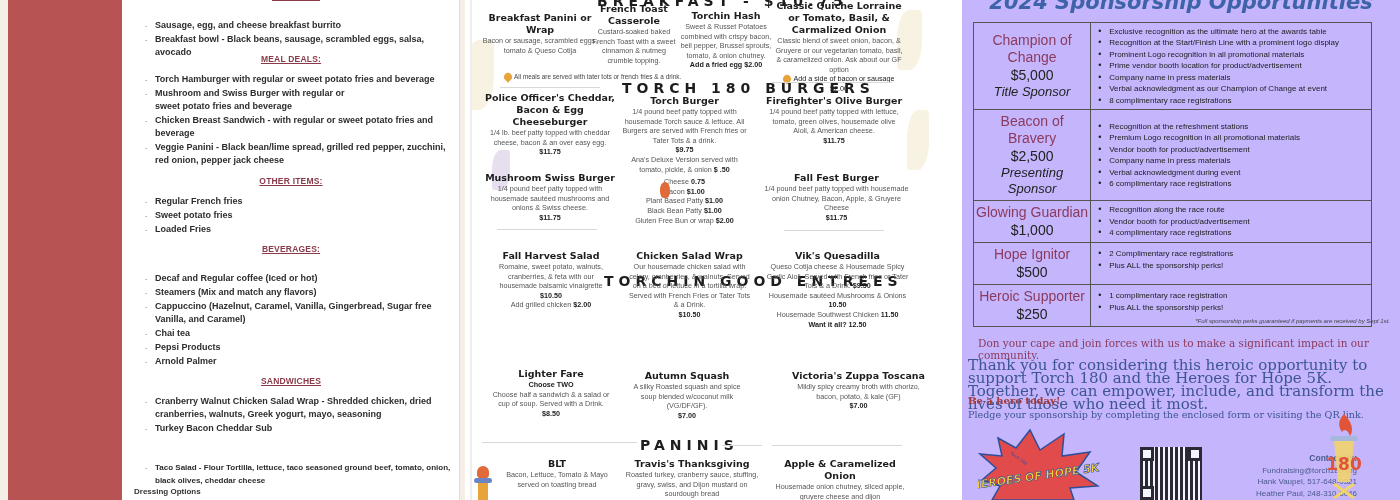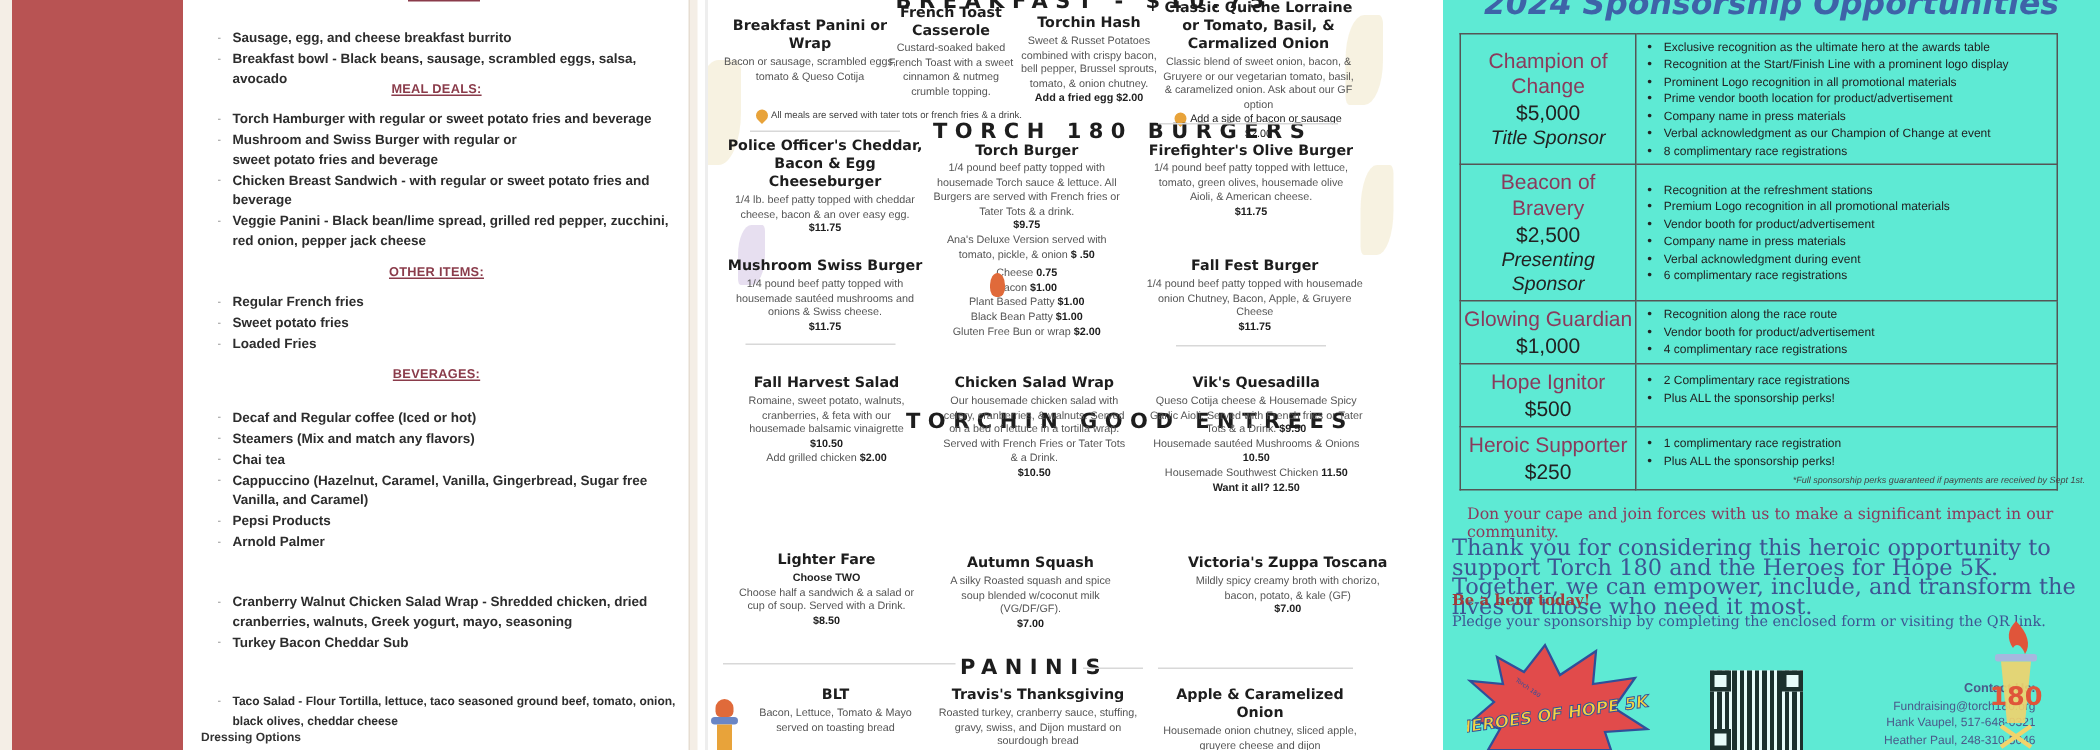--- a/index.html
+++ b/index.html
@@ -24,21 +24,21 @@
   .item { position: absolute; text-align: center; color: #555; font-size: 7.2px; line-height: 9.6px; }
   .item .t { font-family: "DejaVu Sans", sans-serif; font-weight: bold; color: #1d1d1d; font-size: 9.5px; line-height: 12px; }
   .item .p { font-weight: bold; color: #1d1d1d; }
   .item .b { font-weight: bold; color: #222; }
   .band { position: absolute; font-family: "DejaVu Sans", sans-serif; font-weight: bold; letter-spacing: 5px; color: #1d1d1d; font-size: 14px; white-space: nowrap; }
   .rule { position: absolute; height: 1px; background: #d8d8d8; }
   .note { position: absolute; font-size: 6.4px; color: #444; white-space: nowrap; }
   .flame-small { display:inline-block; width: 8px; height: 8px; background: #e8a33a; border-radius: 50% 50% 50% 0; transform: rotate(-45deg); vertical-align: middle; margin-right: 2px; }
 
   
-  .spons { position: absolute; left: 962px; top: 0; width: 438px; height: 500px; background: #5eead4; }
+  .spons { position: absolute; left: 962px; top: 0; width: 438px; height: 500px; background: #c4b5fd; }
   .spons-title { position: absolute; left: 0; top: -10px; width: 438px; text-align: center; font-size: 21px; font-style: italic; color: #3e63a8; font-weight: bold; font-family: "DejaVu Sans", sans-serif; }
   table.tiers { position: absolute; left: 11px; top: 22px; width: 399px; border-collapse: collapse; }
   table.tiers td { border: 1.5px solid #555; vertical-align: middle; }
   td.tier-name { width: 117px; text-align: center; padding: 3px 2px; }
   .tname { color: #8b3a5c; font-size: 14px; line-height: 17px; }
   .tprice { color: #222; font-size: 14px; line-height: 18px; }
   .tlabel { color: #222; font-size: 13px; font-style: italic; line-height: 16px; }
   td.perks { padding: 2px 4px 2px 18px; }
   td.perks ul { list-style: none; }
   td.perks li { font-size: 8px; line-height: 11.5px; color: #222; position: relative; white-space: nowrap; }
@@ -84,26 +84,27 @@
   <ul class="left-list" style="top:195px; left:155px;">
     <li>Regular French fries</li>
     <li>Sweet potato fries</li>
     <li>Loaded Fries</li>
   </ul>
 
   <div class="sec-head" style="top:244px;">BEVERAGES:</div>
   <ul class="left-list" style="top:272px; left:155px;">
     <li>Decaf and Regular coffee (Iced or hot)</li>
     <li>Steamers (Mix and match any flavors)</li>
+    <li>Cappuccino (Hazelnut, Caramel, Vanilla, Gingerbread, Sugar free Vanilla, and Caramel)</li>
     <li>Chai tea</li>
-    <li>Cappuccino (Hazelnut, Caramel, Vanilla, Gingerbread, Sugar free Vanilla, and Caramel)</li>
     <li>Pepsi Products</li>
     <li>Arnold Palmer</li>
   </ul>
 
+  <div class="sec-head" style="top:376px;">SANDWICHES</div>
   <ul class="left-list" style="top:395px; left:155px;">
     <li>Cranberry Walnut Chicken Salad Wrap - Shredded chicken, dried cranberries, walnuts, Greek yogurt, mayo, seasoning</li>
     <li>Turkey Bacon Cheddar Sub</li>
   </ul>
 
   <ul class="left-list" style="top:461px; left:155px; font-size:8px;">
     <li>Taco Salad - Flour Tortilla, lettuce, taco seasoned ground beef, tomato, onion, black olives, cheddar cheese</li>
   </ul>
   <div class="dressing">Dressing Options</div>
 </div>

